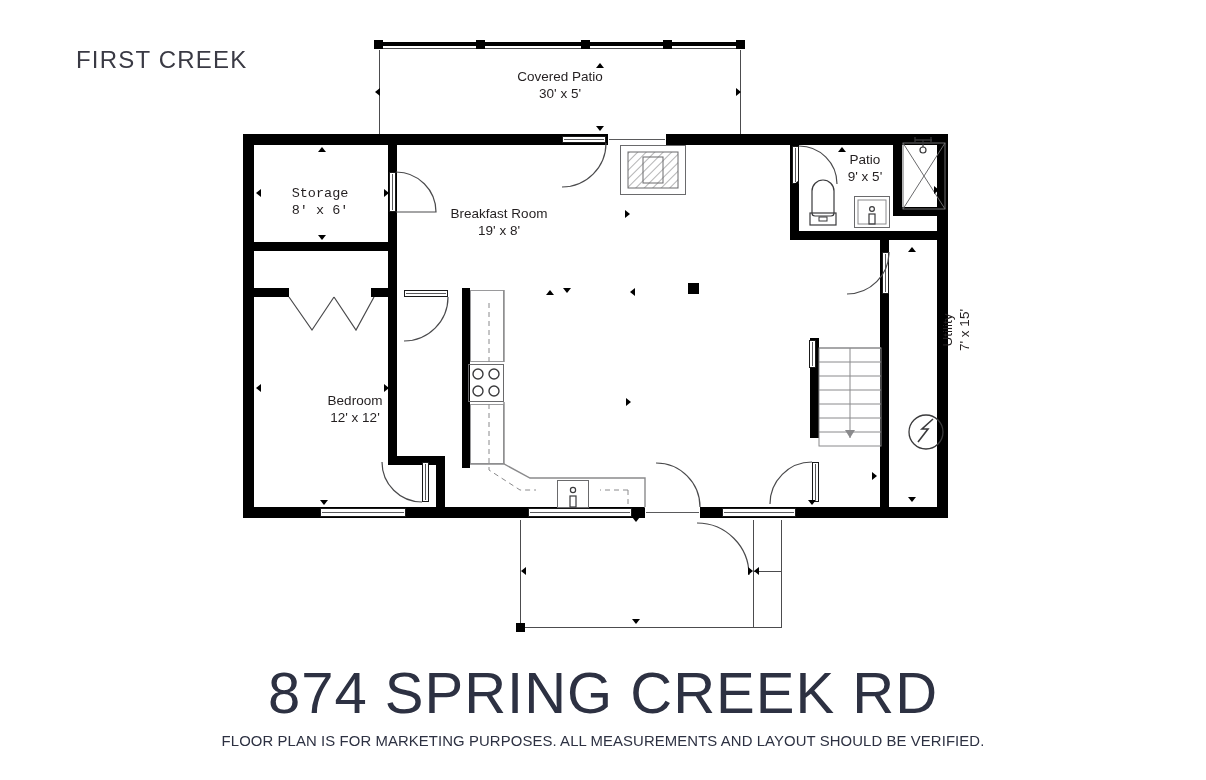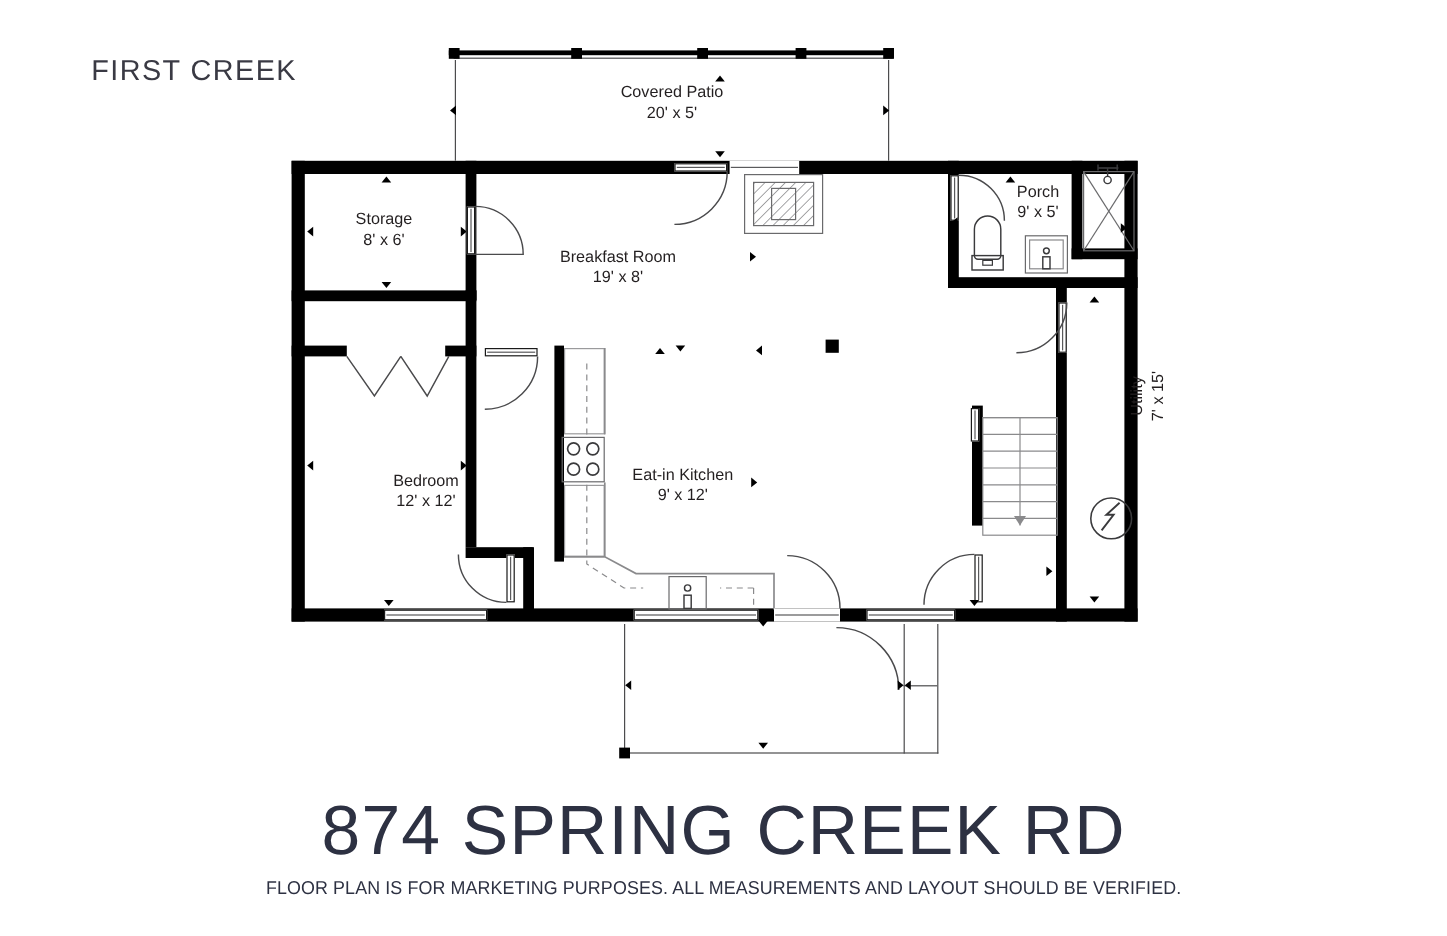--- a/index.html
+++ b/index.html
@@ -190,34 +190,34 @@
   <div class="dim-line-v" style="left:379px; top:50px; height:84px;"></div>
   <div class="dim-line-v" style="left:740px; top:50px; height:84px;"></div>
 
   <div class="tick up" style="left:596px; top:63px;"></div>
   <div class="tick left" style="left:375px; top:88px;"></div>
   <div class="tick right" style="left:736px; top:88px;"></div>
   <div class="tick down" style="left:596px; top:126px;"></div>
 
   <div class="room-label" style="left:460px; top:68px; width:200px;">
     <span>Covered Patio</span>
-    <span class="dim">20' x 5'</span>
+    <span class="dim">30' x 5'</span>
   </div>
 
   <div class="room-fill" style="left:243px; top:134px; width:705px; height:384px;"></div>
 
   <div class="wall" style="left:243px; top:134px; width:705px; height:11px;"></div>
   <div class="wall" style="left:243px; top:134px; width:11px; height:384px;"></div>
   <div class="wall" style="left:937px; top:134px; width:11px; height:384px;"></div>
   <div class="wall" style="left:243px; top:507px; width:705px; height:11px;"></div>
 
   <div class="wall" style="left:388px; top:134px; width:9px; height:116px;"></div>
   <div class="wall" style="left:243px; top:242px; width:154px; height:9px;"></div>
 
-  <div class="room-label" style="left:268px; top:174px; width:104px;">
+  <div class="room-label" style="left:268px; top:185px; width:104px;font-family:Liberation Mono, monospace;">
     <span>Storage</span>
     <span class="dim">8' x 6'</span>
   </div>
   <div class="tick up" style="left:318px; top:147px;"></div>
   <div class="tick down" style="left:318px; top:235px;"></div>
   <div class="tick left" style="left:256px; top:189px;"></div>
   <div class="tick right" style="left:384px; top:189px;"></div>
 
   <div class="window-sash vert" style="left:389px; top:172px; width:7px; height:40px;"></div>
 
@@ -235,45 +235,41 @@
   </div>
   <div class="tick left" style="left:256px; top:384px;"></div>
   <div class="tick right" style="left:384px; top:384px;"></div>
 
   <div class="window-sash" style="left:320px; top:508px; width:86px; height:9px;"></div>
 
   <div class="window-sash" style="left:404px; top:290px; width:44px; height:7px;"></div>
 
   <div class="window-sash vert" style="left:422px; top:462px; width:7px; height:40px;"></div>
 
-  <div class="room-label" style="left:452px; top:205px; width:126px;">
+  <div class="room-label" style="left:436px; top:205px; width:126px;">
     <span>Breakfast Room</span>
     <span class="dim">19' x 8'</span>
   </div>
   <div class="tick right" style="left:625px; top:210px;"></div>
 
   <div class="window-sash" style="left:562px; top:136px; width:44px; height:7px;"></div>
 
   <div class="outline" style="left:620px; top:145px; width:66px; height:50px;"></div>
   <svg class="svg-layer">
     <defs>
       <pattern id="hatch" width="6" height="6" patternUnits="userSpaceOnUse" patternTransform="rotate(45)">
         <line x1="0" y1="0" x2="0" y2="6" stroke="#6a6a6c" stroke-width="1"></line>
       </pattern>
     </defs>
     <rect x="628" y="152" width="50" height="36" fill="url(#hatch)" stroke="#6a6a6c" stroke-width="1"></rect>
     <rect x="643" y="157" width="20" height="26" fill="none" stroke="#6a6a6c" stroke-width="1"></rect>
   </svg>
 
   <div class="wall" style="left:462px; top:288px; width:8px; height:180px;"></div>
 
-  <div class="room-label" style="left:512px; top:387px; width:114px;">
-    <span>Eat-in Kitchen</span>
-    <span class="dim">9' x 12'</span>
-  </div>
   <div class="tick right" style="left:626px; top:398px;"></div>
 
   <div class="outline-l" style="left:470px; top:290px; width:34px; height:72px;"></div>
   <div class="outline-l" style="left:470px; top:404px; width:34px; height:60px;"></div>
 
   <div class="outline" style="left:468px; top:364px; width:36px; height:38px;"></div>
   <svg class="svg-layer">
     <circle cx="478" cy="374" r="5" fill="none" stroke="#3a3a3c" stroke-width="1.4"></circle>
     <circle cx="494" cy="374" r="5" fill="none" stroke="#3a3a3c" stroke-width="1.4"></circle>
     <circle cx="478" cy="391" r="5" fill="none" stroke="#3a3a3c" stroke-width="1.4"></circle>
@@ -301,21 +297,21 @@
   <div class="tick up" style="left:546px; top:290px;"></div>
   <div class="tick down" style="left:563px; top:288px;"></div>
   <div class="tick left" style="left:630px; top:288px;"></div>
 
   <div class="wall" style="left:790px; top:134px; width:9px; height:106px;"></div>
   <div class="wall" style="left:790px; top:231px; width:158px; height:9px;"></div>
   <div class="wall" style="left:893px; top:207px; width:55px; height:9px;"></div>
   <div class="wall" style="left:893px; top:134px; width:9px; height:82px;"></div>
 
   <div class="room-label" style="left:830px; top:151px; width:70px;">
-    <span>Porch</span>
+    <span>Patio</span>
     <span class="dim">9' x 5'</span>
   </div>
   <div class="tick up" style="left:838px; top:147px;"></div>
 
   <div class="window-sash vert" style="left:792px; top:146px; width:7px; height:38px;"></div>
   <div class="tick left" style="left:793px; top:181px;"></div>
 
   <svg class="svg-layer">
     <path d="M 812,191 a 11,11 0 0 1 22,0 l 0,22 a 3,3 0 0 1 -3,3 l -16,0 a 3,3 0 0 1 -3,-3 z" fill="none" stroke="#3a3a3c" stroke-width="1.2"></path>
     <rect x="810" y="213" width="26" height="12" fill="none" stroke="#3a3a3c" stroke-width="1.2"></rect>

